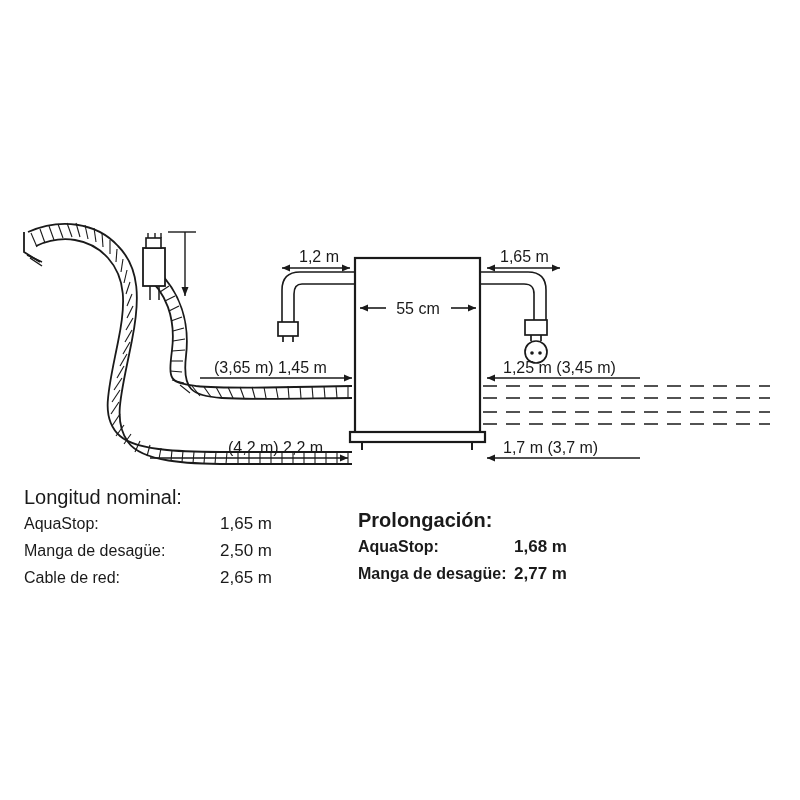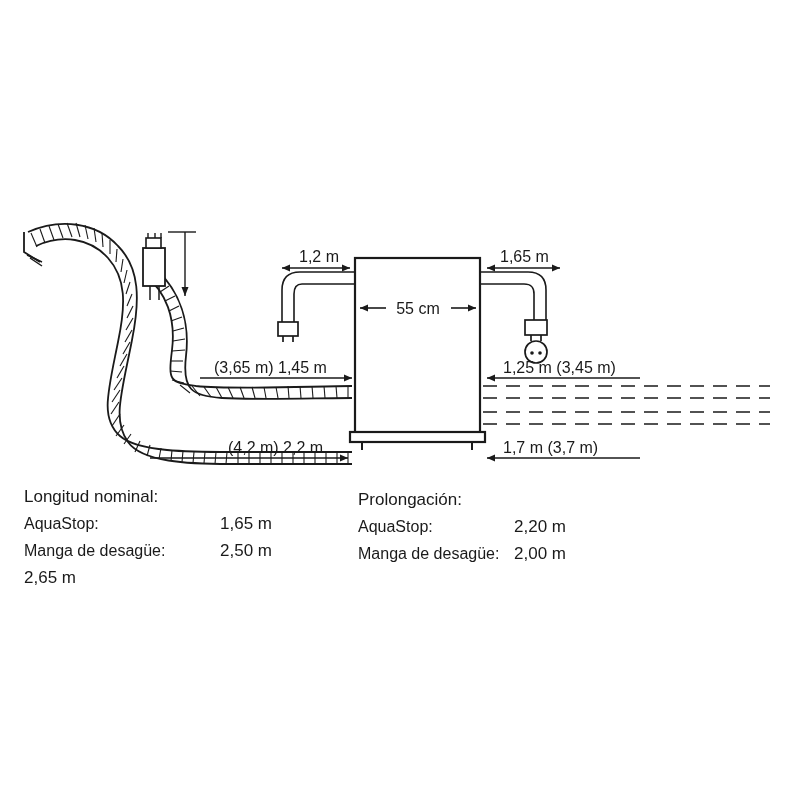--- a/index.html
+++ b/index.html
@@ -49,21 +49,21 @@
   }
   .legend-label {
     font-size: 16px;
     line-height: 20px;
   }
   .legend-value {
     font-size: 17px;
     line-height: 20px;
   }
   .legend-title {
-    font-size: 17px;
+    font-size: 20px;
     line-height: 20px;
     margin-bottom: 7px;
   }
   .lw1 { width: 196px; }
   .lw2 { width: 156px; }
   svg text {
     font-family: "Liberation Sans", sans-serif;
     font-size: 16px;
     fill: #1a1a1a;
   }
@@ -276,31 +276,32 @@
       <div class="legend-title">Longitud nominal:</div>
       <div class="legend-row">
         <span class="legend-label lw1">AquaStop:</span>
         <span class="legend-value">1,65 m</span>
       </div>
       <div class="legend-row">
         <span class="legend-label lw1">Manga de desagüe:</span>
         <span class="legend-value">2,50 m</span>
       </div>
       <div class="legend-row">
+        <span class="legend-label lw1">Cable de red:</span>
         <span class="legend-value">2,65 m</span>
       </div>
     </div>
 
-    <div class="legend-block" style="left:358px; top:490px;">
+    <div class="legend-block" style="left:358px; top:510px;font-weight:bold;">
       <div class="legend-title">Prolongación:</div>
       <div class="legend-row">
         <span class="legend-label lw2">AquaStop:</span>
-        <span class="legend-value">2,20 m</span>
+        <span class="legend-value">1,68 m</span>
       </div>
       <div class="legend-row">
         <span class="legend-label lw2">Manga de desagüe:</span>
-        <span class="legend-value">2,00 m</span>
+        <span class="legend-value">2,77 m</span>
       </div>
     </div>
 
   </div>
 
 </div>
 
 </body></html>

